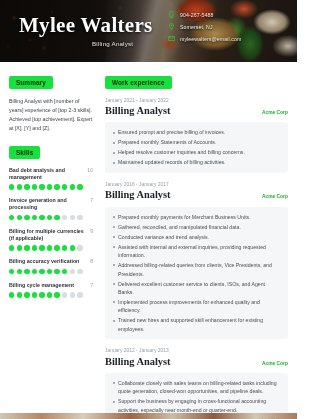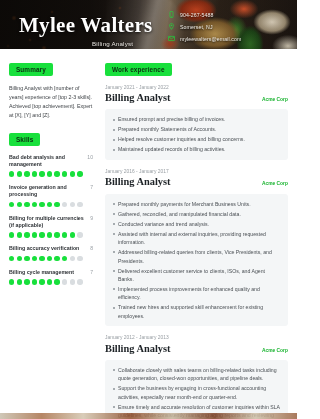--- a/index.html
+++ b/index.html
@@ -6,21 +6,21 @@
   html, body {
     width: 297px; height: 419px;
     font-family: "Liberation Sans", sans-serif;
     background: #ffffff;
     overflow: hidden;
   }
   .page { position: relative; width: 297px; height: 419px; background:#fff; }
 
   
   .banner {
-    position: relative; width: 297px; height: 49px; overflow: hidden;
+    position: relative; width: 297px; height: 62px; overflow: hidden;
     background:#4c1d95;
   }
   .banner-bg {
     position: absolute; inset: 0;
     background:
       radial-gradient(ellipse 26px 16px at 196px 10px, #c8441f 0%, #8c2d13 55%, rgba(80,30,14,0) 80%),
       radial-gradient(ellipse 30px 20px at 215px 34px, #b8934f 0%, #7d5c2c 60%, rgba(70,50,24,0) 85%),
       radial-gradient(ellipse 18px 12px at 244px 9px, #d4522a 0%, rgba(120,40,18,0) 80%),
       radial-gradient(ellipse 22px 15px at 272px 22px, #ddd2bd 0%, #9c8d73 60%, rgba(80,70,55,0) 85%),
       radial-gradient(ellipse 16px 22px at 250px 44px, #2f6b24 0%, #1d4417 60%, rgba(20,50,14,0) 85%),

